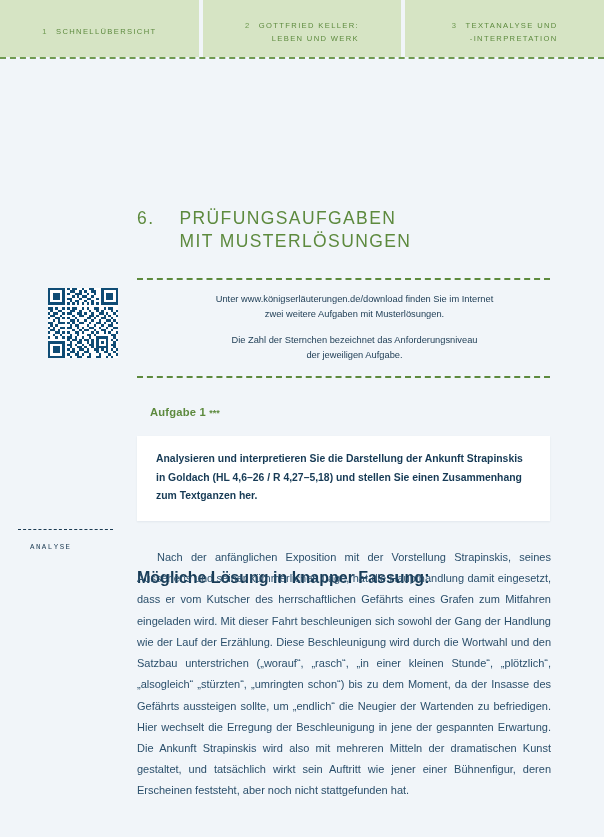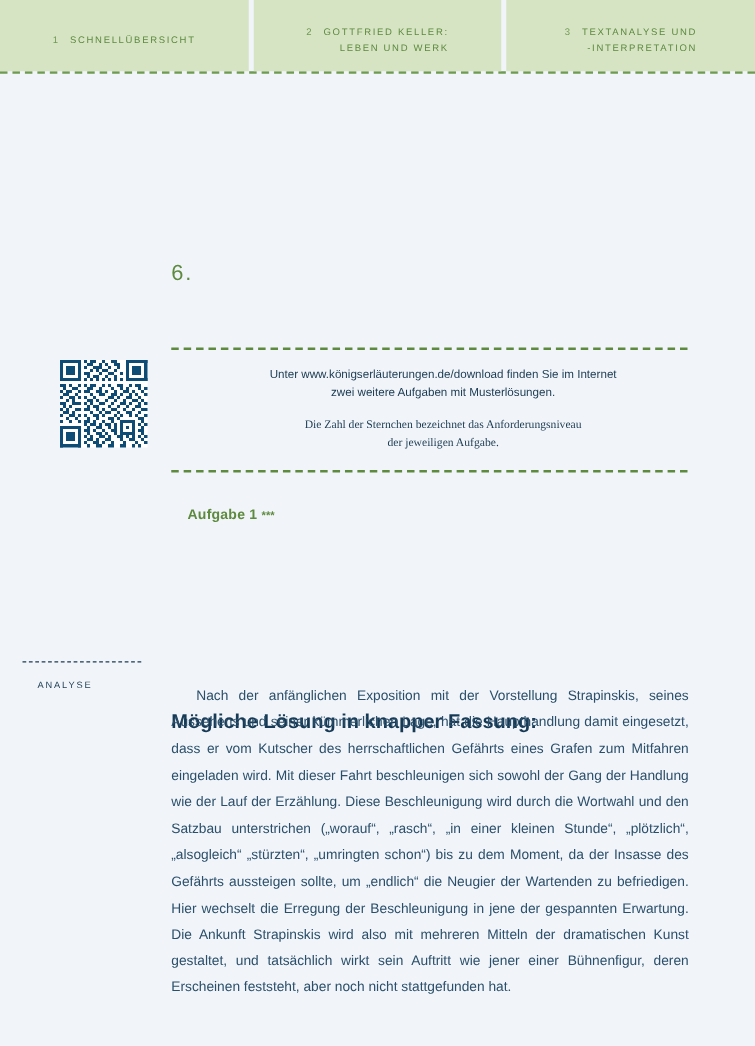--- a/index.html
+++ b/index.html
@@ -102,21 +102,21 @@
     border-top: 2.5px dashed #5d8a3e;
     width: 100%;
   }
   .info-text {
     font-size: 9.3px;
     line-height: 1.62;
     color: #1b3a52;
     white-space: pre-line;
     padding: 12px 0 0 22px;
   }
-  .info-text.second { padding-top: 11px; padding-bottom: 13px; font-family: Liberation Serif, serif; }
+  .info-text.second { padding-top: 11px; padding-bottom: 13px; }
 
   
   .aufgabe-head {
     position: absolute;
     left: 150px;
     top: 347px;
     font-size: 11.2px;
     font-weight: bold;
     color: #5d8a3e;
     letter-spacing: 0.2px;
@@ -152,20 +152,21 @@
     height: 0;
     border-top: 1.6px dashed #1b3a52;
     width: 95px;
   }
   .margin-label {
     font-size: 7.4px;
     letter-spacing: 1.5px;
     color: #1b3a52;
     padding-top: 13px;
     padding-left: 12px;
+    font-family: Liberation Mono, monospace;
   }
 
   
   .solution-head {
     position: absolute;
     left: 137px;
     top: 470px;
     font-size: 16px;
     font-weight: bold;
     color: #163a55;
@@ -208,20 +209,22 @@
 -INTERPRETATION</span>
     </div>
   </div>
 </div>
 <div class="header-rule"></div>
 
 <div class="page">
 
   <div class="chapter-title">
     <span class="chapter-num">6.</span>
+    <span class="chapter-text">PRÜFUNGSAUFGABEN
+MIT MUSTERLÖSUNGEN</span>
   </div>
 
   <svg class="qr-code" viewBox="0 0 29 29" shape-rendering="crispEdges">
     <rect width="29" height="29" fill="#ffffff"></rect>
     <g fill="#0f4c75">
 
       <rect x="0" y="0" width="7" height="1"></rect>
         <rect x="0" y="6" width="7" height="1"></rect>
       <rect x="0" y="0" width="1" height="7"></rect>
         <rect x="6" y="0" width="1" height="7"></rect>
@@ -457,20 +460,23 @@
     <div class="info-text second">Die Zahl der Sternchen bezeichnet das Anforderungsniveau
 der jeweiligen Aufgabe.</div>
     <div class="dash-rule"></div>
   </div>
 
   <div class="aufgabe-head">
     <span>Aufgabe 1</span>
     <span class="stars">***</span>
   </div>
 
+  <div class="task-box">
+    <div class="task-text">Analysieren und interpretieren Sie die Darstellung der Ankunft Strapinskis in Goldach (HL 4,6–26 / R 4,27–5,18) und stellen Sie einen Zusammenhang zum Textganzen her.</div>
+  </div>
 
   <div class="margin-note">
     <div class="margin-rule"></div>
     <div class="margin-label">ANALYSE</div>
   </div>
 
   <div class="solution-head">Mögliche Lösung in knapper Fassung:</div>
   <div class="body-copy">Nach der anfänglichen Exposition mit der Vorstellung Strapinskis, seines Aussehens und seiner kümmerlichen Lage, hat die Haupthandlung damit eingesetzt, dass er vom Kutscher des herrschaftlichen Gefährts eines Grafen zum Mitfahren eingeladen wird. Mit dieser Fahrt beschleunigen sich sowohl der Gang der Handlung wie der Lauf der Erzählung. Diese Beschleunigung wird durch die Wortwahl und den Satzbau unterstrichen („worauf“, „rasch“, „in einer kleinen Stunde“, „plötzlich“, „alsogleich“ „stürzten“, „umringten schon“) bis zu dem Moment, da der Insasse des Gefährts aussteigen sollte, um „endlich“ die Neugier der Wartenden zu befriedigen. Hier wechselt die Erregung der Beschleunigung in jene der gespannten Erwartung. Die Ankunft Strapinskis wird also mit mehreren Mitteln der dramatischen Kunst gestaltet, und tatsächlich wirkt sein Auftritt wie jener einer Bühnenfigur, deren Erscheinen feststeht, aber noch nicht stattgefunden hat.</div>
 
 </div>

